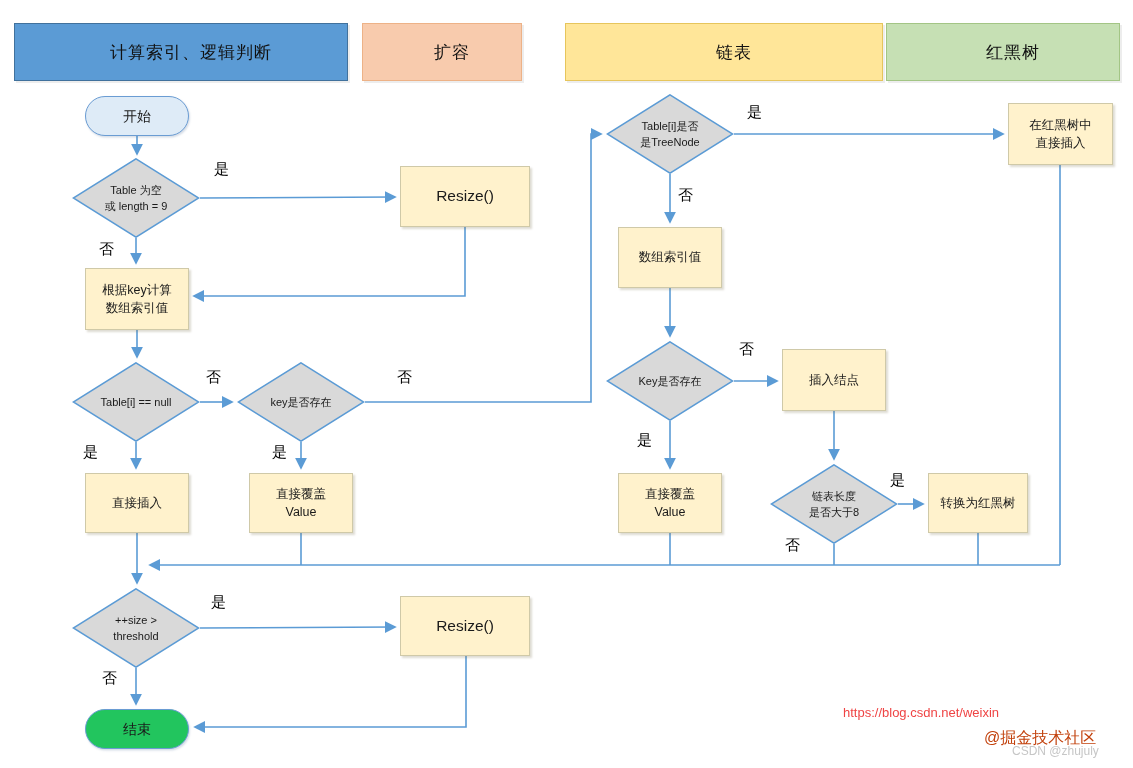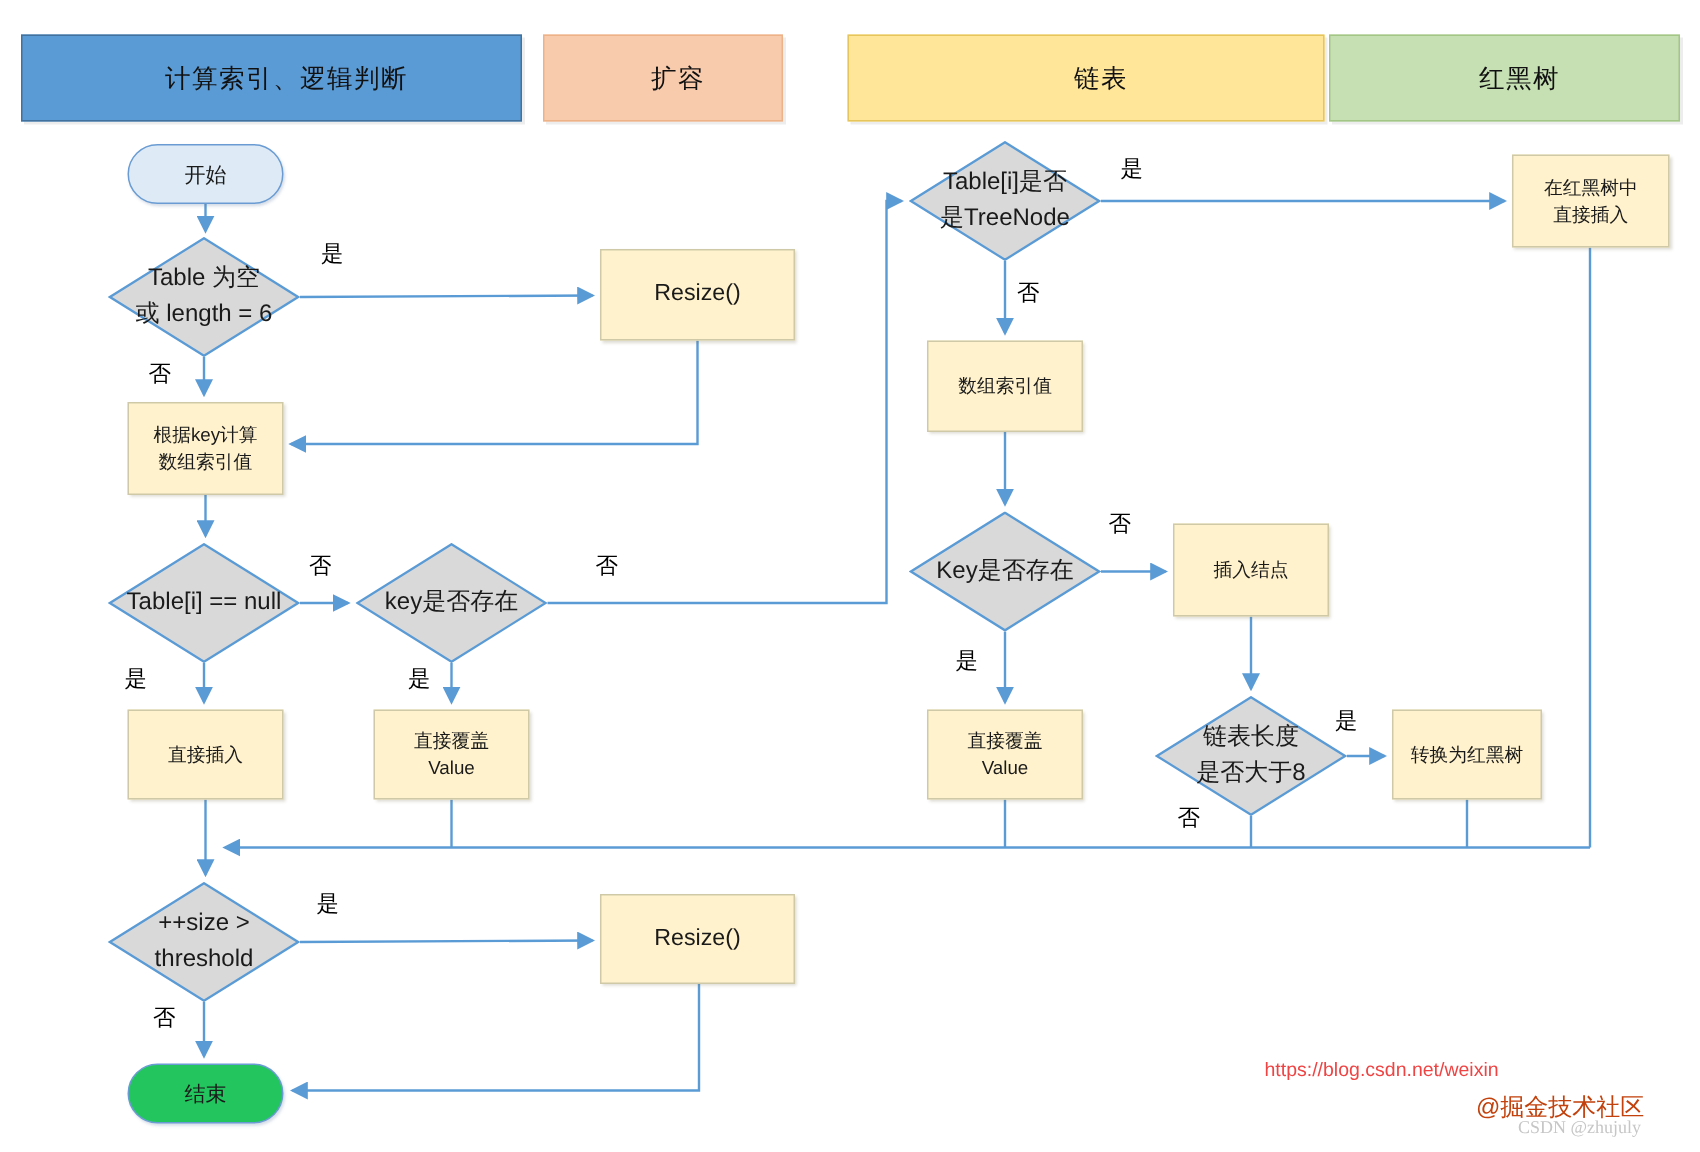--- a/index.html
+++ b/index.html
@@ -33,28 +33,28 @@
   }
   .big{font-size:15.5px;}
   .stadium{
     background:#DEEBF7;border:1.4px solid #6A9CD3;border-radius:21px;font-size:14px;
     box-shadow:1px 1.5px 2px rgba(90,120,160,.25);
   }
   .stadium.end{background:#22c55e;}
   .diamond{background:transparent;border:none;}
   .diamond .dshape{position:absolute;left:0;top:0;width:100%;height:100%;}
   .diamond .dshape polygon{fill:#D9D9D9;stroke:#5B9BD5;stroke-width:1.5;vector-effect:non-scaling-stroke;}
-  .diamond .nlabel{position:relative;z-index:1;font-size:16px;line-height:1.5;}
+  .diamond .nlabel{position:relative;z-index:1;font-size:11px;line-height:1.5;}
   
   .elabel{position:absolute;font-size:15px;color:#000;}
   
   .wm{position:absolute;white-space:nowrap;}
   .wm-url{left:843px;top:705px;font-size:13px;color:#ef4444;}
   .wm-juejin{left:984px;top:728px;font-size:16px;color:#c2410c;}
-  .wm-csdn{left:1012px;top:744px;font-size:12px;color:#c6c6c6;font-family:Liberation Serif, serif;}
+  .wm-csdn{left:1012px;top:744px;font-size:12px;color:#c6c6c6;}
 </style>
 </head>
 <body>
 
 <div id="canvas">
 
   <div class="band band-blue">计算索引、逻辑判断</div>
   <div class="band band-orange">扩容</div>
   <div class="band band-yellow">链表</div>
   <div class="band band-green">红黑树</div>
@@ -93,21 +93,21 @@
     <polyline points="466,656 466,727 195,727" marker-end="url(#arr)"></polyline>
   </svg>
 
   <div class="node stadium" style="left:85px;top:96px;width:104px;height:40px">开始</div>
 
   <div class="node diamond" style="left:72px;top:158px;width:128px;height:80px">
     <svg class="dshape" viewBox="0 0 100 100" preserveAspectRatio="none">
         <polygon points="50,1 99,50 50,99 1,50"></polygon>
       </svg>
     <div class="nlabel">Table 为空
-或 length = 6</div>
+或 length = 9</div>
   </div>
 
   <div class="node process big" style="left:400px;top:166px;width:130px;height:61px">Resize()</div>
 
   <div class="node process" style="left:85px;top:268px;width:104px;height:62px">根据key计算
 数组索引值</div>
 
   <div class="node diamond" style="left:72px;top:362px;width:128px;height:80px">
     <svg class="dshape" viewBox="0 0 100 100" preserveAspectRatio="none">
         <polygon points="50,1 99,50 50,99 1,50"></polygon>

